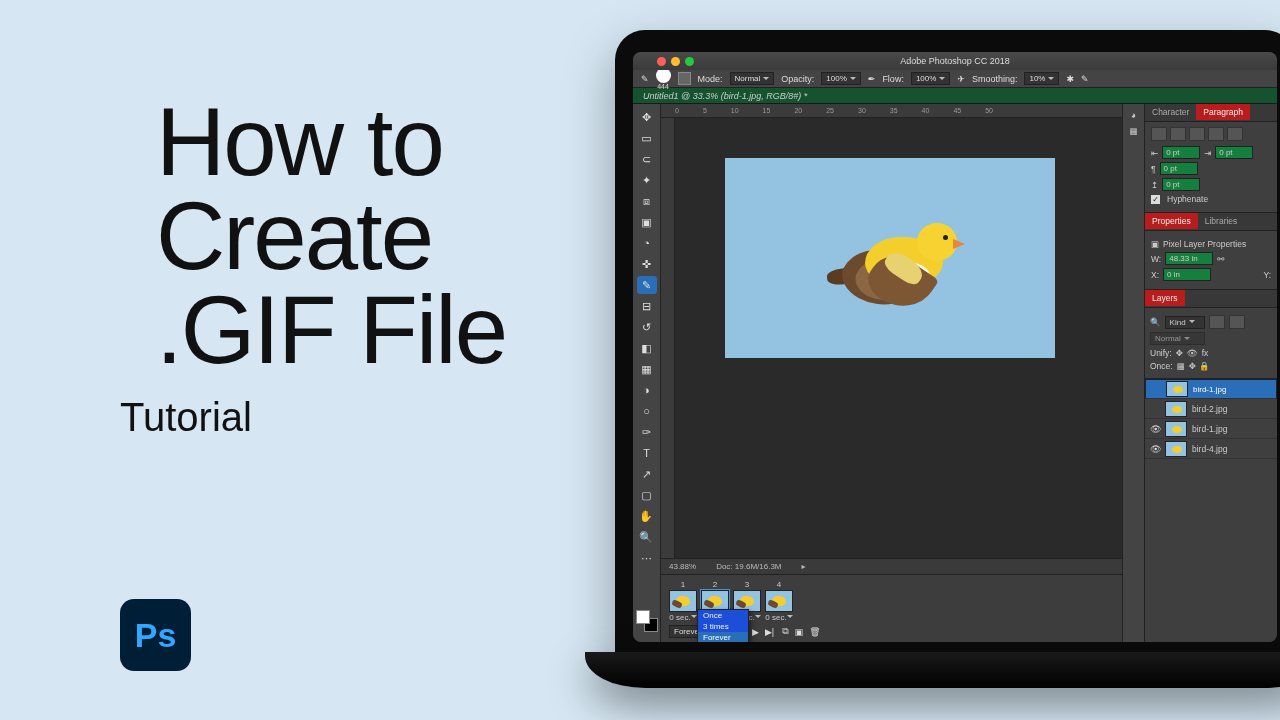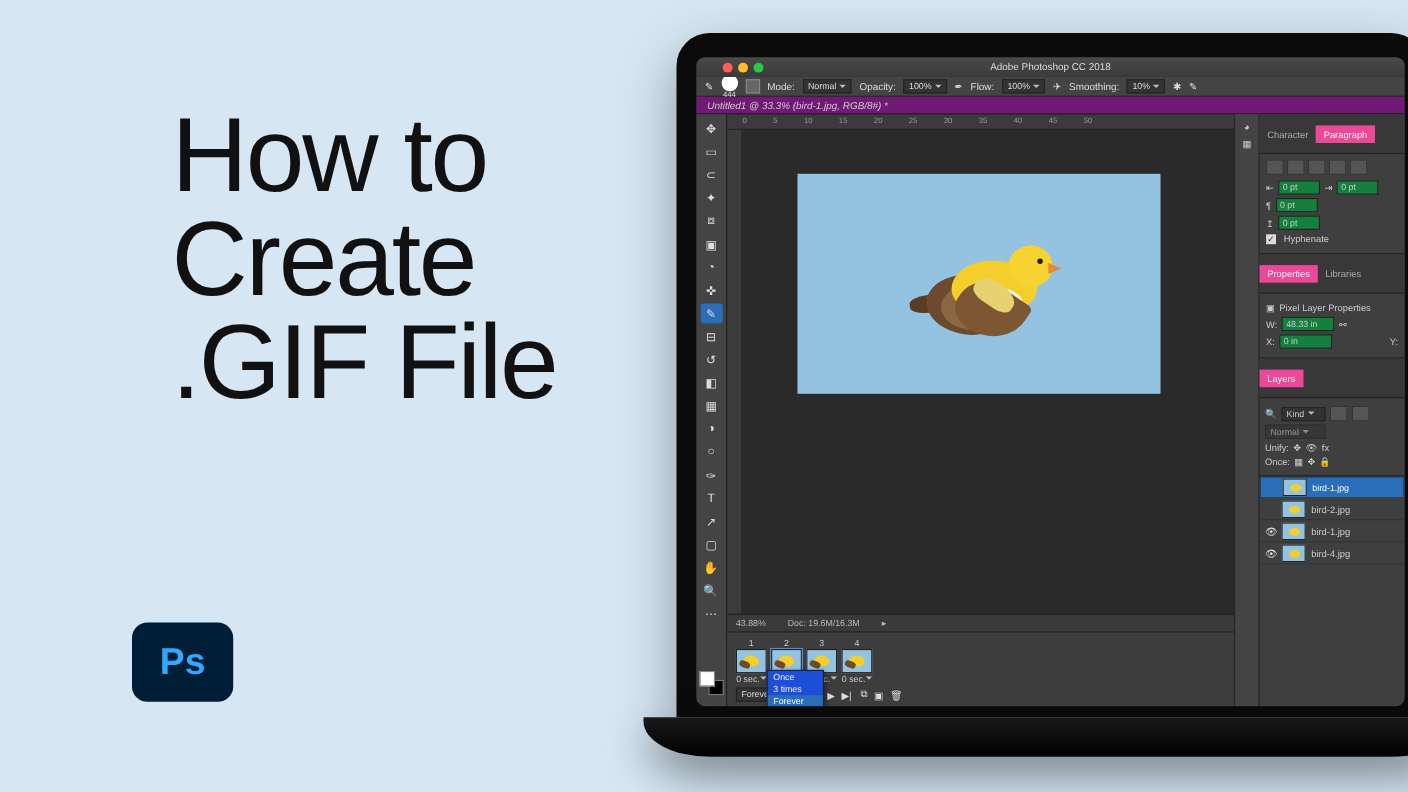--- a/index.html
+++ b/index.html
@@ -3,42 +3,42 @@
 <meta charset="utf-8">
 <style>
   * { box-sizing: border-box; margin: 0; padding: 0; }
   html, body { width: 1280px; height: 720px; overflow: hidden; }
   body { background: #d6e7f3; font-family: -apple-system, Helvetica, Arial, sans-serif; position: relative; }
 
   
   .promo { position: absolute; left: 120px; top: 95px; color: #111; }
   .promo h1 { font-size: 96px; font-weight: 500; line-height: 0.98; letter-spacing: -2px; margin-left: 36px; }
   .promo .sub { font-size: 40px; font-weight: 400; margin-top: 18px; }
-  .ps-badge { position: absolute; left: 120px; top: 566px; width: 92px; height: 72px; border-radius: 14px; background: #001e36; color: #31a8ff; display: flex; align-items: center; justify-content: center; font-weight: 700; font-size: 34px; }
+  .ps-badge { position: absolute; left: 120px; top: 599px; width: 71px; height: 72px; border-radius: 14px; background: #001e36; color: #31a8ff; display: flex; align-items: center; justify-content: center; font-weight: 700; font-size: 34px; }
 
   
   .laptop { position: absolute; right: -15px; top: 30px; width: 680px; }
   .screen-bezel { width: 680px; height: 622px; background: #0b0b0b; border-radius: 30px 30px 0 0; padding: 22px 18px 10px 18px; box-shadow: 0 20px 50px rgba(0,0,0,.35); }
   .screen { width: 100%; height: 100%; background: #2e2e2e; border-radius: 8px; overflow: hidden; position: relative; font-size: 9px; color: #ccc; }
   .base { width: 740px; height: 36px; background: linear-gradient(#1a1a1a, #000); margin-left: -30px; border-radius: 0 0 60px 60px / 0 0 32px 32px; box-shadow: 0 18px 40px rgba(0,0,0,.4); }
 
   
   .titlebar { height: 18px; background: linear-gradient(#4a4a4a,#3a3a3a); display: flex; align-items: center; padding: 0 24px; position: relative; }
   .traffic { display: flex; gap: 5px; }
   .dot { width: 9px; height: 9px; border-radius: 50%; }
   .dot.red{background:#ff5f57} .dot.yel{background:#febc2e} .dot.grn{background:#28c840}
   .titlebar .title { position: absolute; left: 0; right: 0; text-align: center; font-size: 9px; color: #ddd; }
 
   .optionsbar { height: 18px; background: #444; display:flex; align-items:center; gap:7px; padding:0 8px; color:#ddd; border-bottom:1px solid #222;}
   .brush-prev{width:15px;height:15px;border-radius:50%;background:#fff}
   .sq{width:13px;height:13px;background:#666;border:1px solid #888}
   .sel{height:13px;background:#333;border:1px solid #222;padding:0 4px;display:flex;align-items:center;gap:3px;font-size:8px}
   .chev::after{content:"";border:3px solid transparent;border-top-color:#bbb;display:inline-block;transform:translateY(1px)}
 
-  .doc-tab{height:16px;background:#701a75;border-bottom:1px solid #1a1a1a;display:flex;align-items:center;padding:0 10px;font-size:9px;font-style:italic;color:#ccc}
+  .doc-tab{height:16px;background:#14532d;border-bottom:1px solid #1a1a1a;display:flex;align-items:center;padding:0 10px;font-size:9px;font-style:italic;color:#ccc}
 
   .workarea{position:absolute;top:52px;bottom:0;left:0;right:0;display:flex}
   .tools-col{width:28px;background:#444;border-right:1px solid #222;display:flex;flex-direction:column;align-items:center;padding:4px 0;gap:3px}
   .tool{width:20px;height:18px;display:flex;align-items:center;justify-content:center;color:#ddd;border-radius:3px;font-size:11px}
   .tool.active{background:#2a6db8}
   .swatches{margin-top:auto;margin-bottom:6px;position:relative;width:22px;height:22px}
   .sw-bg{position:absolute;right:0;bottom:0;width:14px;height:14px;background:#000;border:1px solid #888}
   .sw-fg{position:absolute;left:0;top:0;width:14px;height:14px;background:#fff;border:1px solid #888}
 
   .center{flex:1;background:#2a2a2a;display:flex;flex-direction:column;overflow:hidden}
@@ -78,23 +78,23 @@
   .loop-menu div{padding:1px 5px;color:#eee}
   .loop-menu .hi{background:#2a6db8;color:#fff}
   .tl-ctrl{display:flex;align-items:center;gap:8px;margin-top:3px;font-size:9px;color:#ddd}
   .ctrl-seg{display:flex;gap:6px;align-items:center}
 
   
   .rightcol{width:155px;background:#3f3f3f;border-left:1px solid #222;display:flex;flex-direction:column;font-size:8.5px;color:#ccc}
   .panel-icons{display:flex;flex-direction:column;gap:6px;align-items:center;padding:6px 0;width:22px;background:#444;border-right:1px solid #222}
   .rightwrap{display:flex;flex:1}
   .panels{flex:1;display:flex;flex-direction:column}
-  .tabs{height:36px;display:flex;align-items:center;border-bottom:1px solid #222;background:#383838}
+  .tabs{height:18px;display:flex;align-items:flex-start;border-bottom:1px solid #222;background:#383838}
   .tab{padding:3px 7px;font-size:8.5px;color:#aaa}
-  .tab.active{background:#ec4899;color:#eee}
+  .tab.active{background:#b91c1c;color:#eee}
   .panel-body{padding:5px 6px;border-bottom:1px solid #222}
   .align-row{display:flex;gap:3px;margin-bottom:5px}
   .abox{width:16px;height:14px;background:#555;border:1px solid #333}
   .fieldrow{display:flex;align-items:center;gap:4px;margin:3px 0}
   .numfield{width:38px;height:13px;background:#15803d;border:1px solid #222;font-size:8px;display:flex;align-items:center;padding:0 3px}
   .cb{width:9px;height:9px;background:#ddd;display:inline-flex;align-items:center;justify-content:center;color:#222;font-size:8px;margin-right:3px}
 
   .layers-list{flex:1;overflow:hidden}
   .layer{display:flex;align-items:center;gap:5px;height:20px;padding:0 5px;border-bottom:1px solid #333}
   .layer .eye{position:static;width:10px;height:10px;background:none;color:#ddd;font-size:9px}
@@ -104,20 +104,21 @@
 </style>
 </head>
 <body>
 
 <div class="promo">
   <h1>
     <span>How to</span><br>
     <span>Create</span><br>
     <span>.GIF File</span>
   </h1>
+  <div class="sub">Tutorial</div>
 </div>
 <div class="ps-badge">Ps</div>
 
 <div class="laptop">
   <div class="screen-bezel">
     <div class="screen">
 
       <div class="titlebar">
         <div class="traffic">
           <div class="dot red"></div>

